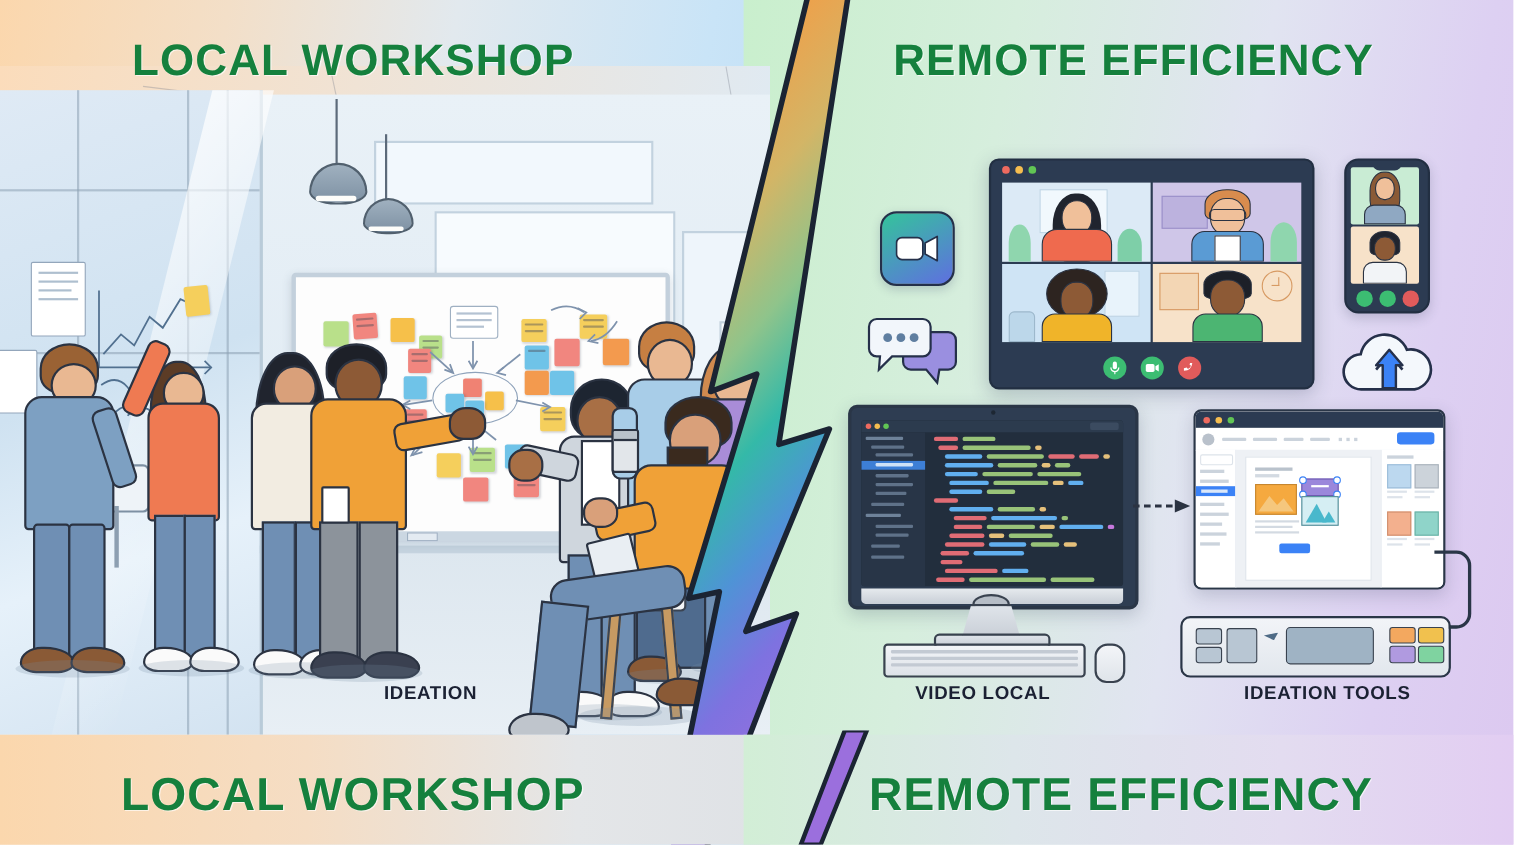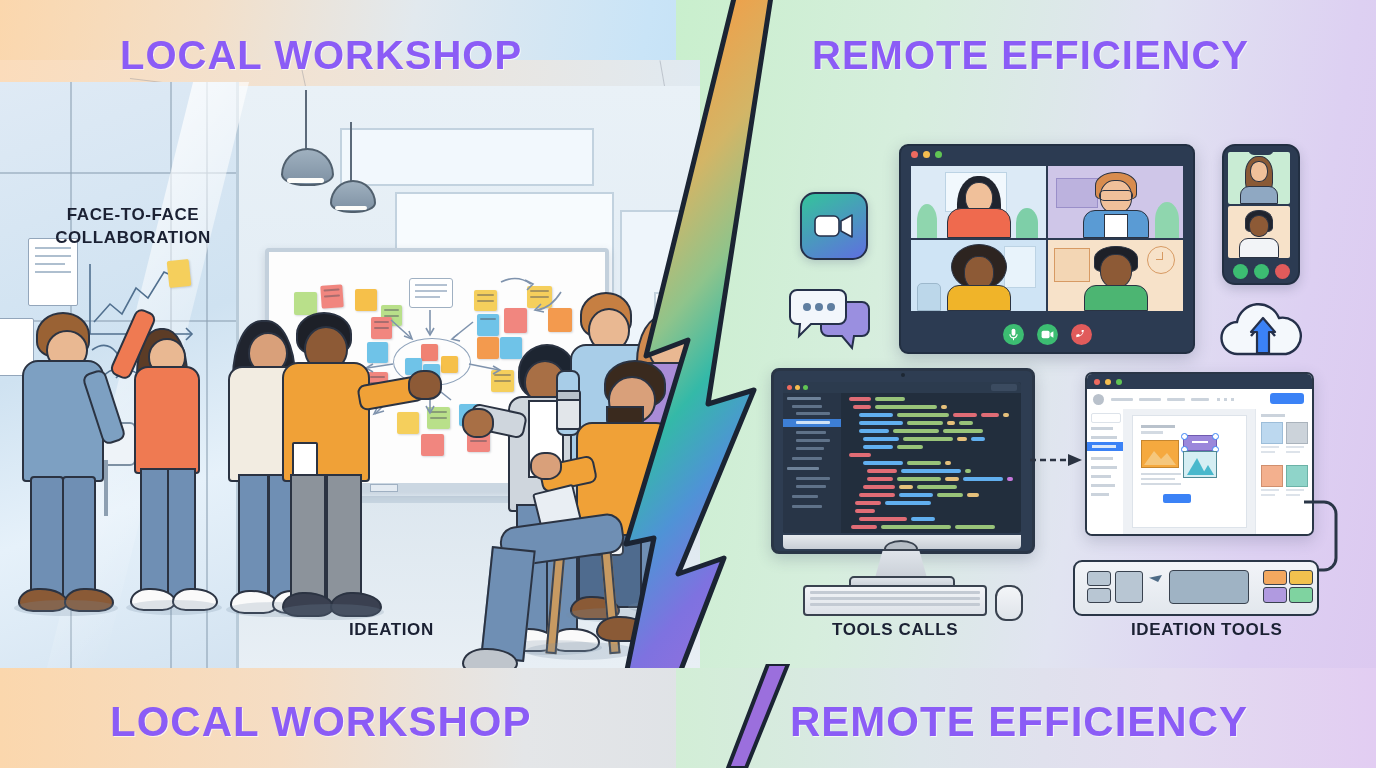--- a/index.html
+++ b/index.html
@@ -12,21 +12,21 @@
   .bg-right{position:absolute;left:676px;top:0;width:700px;height:768px;
     background:linear-gradient(100deg,#c9efcd 0%,#d6eedd 30%,#e1e4f1 58%,#ddd0f2 82%,#dcc8f0 100%);}
 
   
   .band-left{position:absolute;left:0;bottom:0;width:700px;height:100px;
     background:linear-gradient(90deg,#fbd7ad 0%,#f5ddc4 40%,#e4e6e8 75%,#dfe2e6 100%);}
   .band-right{position:absolute;left:676px;bottom:0;width:700px;height:100px;
     background:linear-gradient(90deg,#d2eed6 0%,#dde6ea 35%,#e3dcf0 70%,#e2cdf2 100%);}
 
   
-  .title{position:absolute;font-weight:bold;color:#8b5cf6;letter-spacing:1px;
+  .title{position:absolute;font-weight:bold;color:#15803d;letter-spacing:1px;
     text-shadow:1px 1px 0 rgba(255,255,255,.65);white-space:nowrap;}
   .title-top{font-size:40px;top:33px;}
   .title-bottom{font-size:42px;bottom:22px;}
   #t-tl{left:120px;}
   #t-tr{left:812px;}
   #t-bl{left:110px;}
   #t-br{left:790px;}
 
   .caption{position:absolute;font-weight:bold;color:#1b2133;font-size:17px;
     letter-spacing:.6px;white-space:nowrap;}
@@ -691,18 +691,17 @@
   <div class="band-right"></div>
   <svg style="position:absolute;left:676px;bottom:0;width:130px;height:104px;" viewBox="0 0 130 104">
     <path d="M92 0 L52 104 L70 104 L112 0 Z" fill="#9b6fdd" stroke="#1b2433" stroke-width="4"></path>
   </svg>
 
   <div class="title title-top" id="t-tl">LOCAL WORKSHOP</div>
   <div class="title title-top" id="t-tr">REMOTE EFFICIENCY</div>
   <div class="title title-bottom" id="t-bl">LOCAL WORKSHOP</div>
   <div class="title title-bottom" id="t-br">REMOTE EFFICIENCY</div>
 
-  <div class="caption two" style="left:38px;top:204px;">FACE-TO-FACE COLLABORATION</div>
   <div class="caption" style="left:349px;top:620px;">IDEATION</div>
-  <div class="caption" style="left:832px;top:620px;">TOOLS CALLS</div>
+  <div class="caption" style="left:832px;top:620px;">VIDEO LOCAL</div>
   <div class="caption" style="left:1131px;top:620px;">IDEATION TOOLS</div>
 
 </div>
 
 </body></html>

